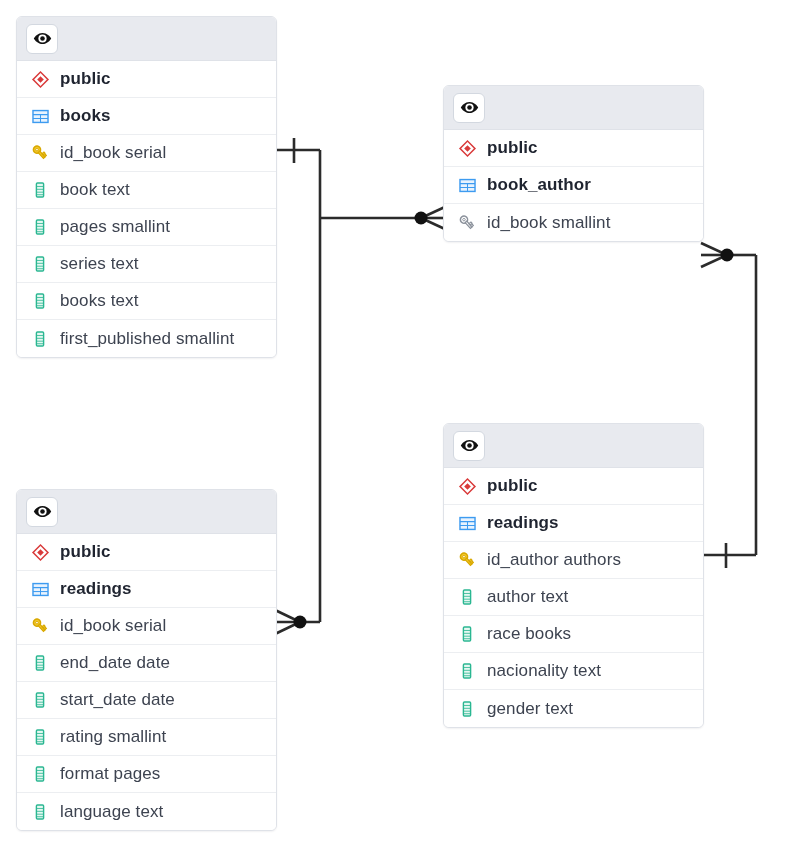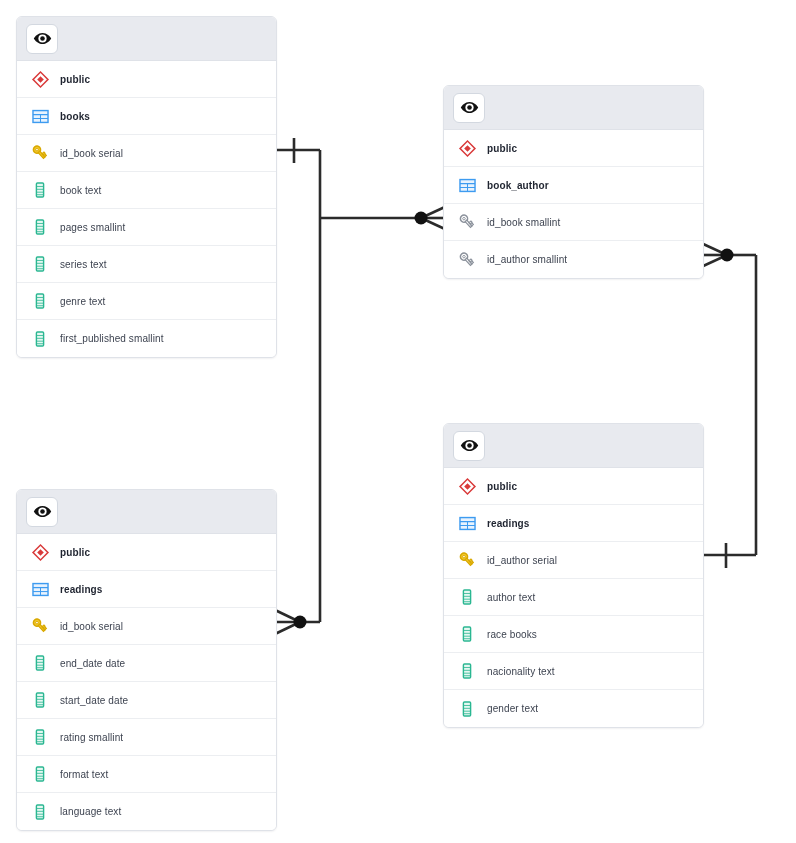--- a/index.html
+++ b/index.html
@@ -66,21 +66,21 @@
   .row .ico {
     width: 22px;
     min-width: 22px;
     height: 22px;
     display: flex;
     align-items: center;
     justify-content: center;
     margin-right: 9px;
   }
   .row .txt {
-    font-size: 10px;
+    font-size: 17px;
     color: #3d4350;
     letter-spacing: .1px;
     white-space: nowrap;
   }
   .row.head .txt { font-weight: bold; color: #1f2430; }
 </style>
 </head>
 <body>
 
 <div id="canvas">
@@ -215,21 +215,21 @@
         <div class="row">
           <span class="ico">
             <svg width="18" height="18" viewBox="0 0 24 24">
     <rect x="7.2" y="2.6" width="9.6" height="18.8" rx="1.4" fill="#e6f8f2" stroke="#2bb792" stroke-width="1.9"></rect>
     <line x1="7.2" y1="7.3" x2="16.8" y2="7.3" stroke="#2bb792" stroke-width="1.1"></line>
     <line x1="7.2" y1="11.1" x2="16.8" y2="11.1" stroke="#2bb792" stroke-width="1.1"></line>
     <line x1="7.2" y1="14.9" x2="16.8" y2="14.9" stroke="#2bb792" stroke-width="1.1"></line>
     <line x1="7.2" y1="18.3" x2="16.8" y2="18.3" stroke="#2bb792" stroke-width="1.1"></line>
   </svg>
           </span>
-          <span class="txt">genre text</span>
+          <span class="txt">books text</span>
         </div>
         <div class="row">
           <span class="ico">
             <svg width="18" height="18" viewBox="0 0 24 24">
     <rect x="7.2" y="2.6" width="9.6" height="18.8" rx="1.4" fill="#e6f8f2" stroke="#2bb792" stroke-width="1.9"></rect>
     <line x1="7.2" y1="7.3" x2="16.8" y2="7.3" stroke="#2bb792" stroke-width="1.1"></line>
     <line x1="7.2" y1="11.1" x2="16.8" y2="11.1" stroke="#2bb792" stroke-width="1.1"></line>
     <line x1="7.2" y1="14.9" x2="16.8" y2="14.9" stroke="#2bb792" stroke-width="1.1"></line>
     <line x1="7.2" y1="18.3" x2="16.8" y2="18.3" stroke="#2bb792" stroke-width="1.1"></line>
   </svg>
@@ -274,34 +274,20 @@
       <circle cx="12" cy="6.6" r="4.3" fill="none" stroke="#8b919b" stroke-width="1.8"></circle>
       <circle cx="12" cy="6.6" r="1.5" fill="#fff" stroke="#8b919b" stroke-width="1.1"></circle>
       <rect x="10.7" y="10.2" width="2.6" height="9.4" fill="#fff" stroke="#8b919b" stroke-width="1.5"></rect>
       <rect x="13.0" y="14.2" width="3.4" height="2.1" fill="#fff" stroke="#8b919b" stroke-width="1.3"></rect>
       <rect x="13.0" y="17.3" width="2.8" height="2.0" fill="#fff" stroke="#8b919b" stroke-width="1.3"></rect>
     </g>
   </svg>
           </span>
           <span class="txt">id_book smallint</span>
         </div>
-        <div class="row">
-          <span class="ico">
-            <svg width="20" height="20" viewBox="0 0 24 24">
-    <g transform="rotate(-42 12 12)">
-      <circle cx="12" cy="6.6" r="4.3" fill="none" stroke="#8b919b" stroke-width="1.8"></circle>
-      <circle cx="12" cy="6.6" r="1.5" fill="#fff" stroke="#8b919b" stroke-width="1.1"></circle>
-      <rect x="10.7" y="10.2" width="2.6" height="9.4" fill="#fff" stroke="#8b919b" stroke-width="1.5"></rect>
-      <rect x="13.0" y="14.2" width="3.4" height="2.1" fill="#fff" stroke="#8b919b" stroke-width="1.3"></rect>
-      <rect x="13.0" y="17.3" width="2.8" height="2.0" fill="#fff" stroke="#8b919b" stroke-width="1.3"></rect>
-    </g>
-  </svg>
-          </span>
-          <span class="txt">id_author smallint</span>
-        </div>
       </div>
       <div class="table-card" style="left: 443px; top: 423px; width: 261px;">
         <div class="card-header">
           <div class="eye-btn">
             <svg width="19" height="19" viewBox="0 0 24 24">
     <path d="M12 5C6.5 5 2.4 9.2 1 12c1.4 2.8 5.5 7 11 7s9.6-4.2 11-7c-1.4-2.8-5.5-7-11-7z" fill="#111"></path>
     <circle cx="12" cy="12" r="5.2" fill="#fff"></circle>
     <circle cx="12" cy="12" r="2.9" fill="#111"></circle>
   </svg>
           </div>
@@ -331,21 +317,21 @@
             <svg width="20" height="20" viewBox="0 0 24 24">
     <g transform="rotate(-42 12 12)">
       <circle cx="12" cy="6.6" r="4.3" fill="#f2c62b" stroke="#d8a800" stroke-width="1.8"></circle>
       <circle cx="12" cy="6.6" r="1.5" fill="#fff" stroke="#d8a800" stroke-width="1.1"></circle>
       <rect x="10.7" y="10.2" width="2.6" height="9.4" fill="#f2c62b" stroke="#d8a800" stroke-width="1.5"></rect>
       <rect x="13.0" y="14.2" width="3.4" height="2.1" fill="#f2c62b" stroke="#d8a800" stroke-width="1.3"></rect>
       <rect x="13.0" y="17.3" width="2.8" height="2.0" fill="#f2c62b" stroke="#d8a800" stroke-width="1.3"></rect>
     </g>
   </svg>
           </span>
-          <span class="txt">id_author serial</span>
+          <span class="txt">id_author authors</span>
         </div>
         <div class="row">
           <span class="ico">
             <svg width="18" height="18" viewBox="0 0 24 24">
     <rect x="7.2" y="2.6" width="9.6" height="18.8" rx="1.4" fill="#e6f8f2" stroke="#2bb792" stroke-width="1.9"></rect>
     <line x1="7.2" y1="7.3" x2="16.8" y2="7.3" stroke="#2bb792" stroke-width="1.1"></line>
     <line x1="7.2" y1="11.1" x2="16.8" y2="11.1" stroke="#2bb792" stroke-width="1.1"></line>
     <line x1="7.2" y1="14.9" x2="16.8" y2="14.9" stroke="#2bb792" stroke-width="1.1"></line>
     <line x1="7.2" y1="18.3" x2="16.8" y2="18.3" stroke="#2bb792" stroke-width="1.1"></line>
   </svg>
@@ -472,21 +458,21 @@
         <div class="row">
           <span class="ico">
             <svg width="18" height="18" viewBox="0 0 24 24">
     <rect x="7.2" y="2.6" width="9.6" height="18.8" rx="1.4" fill="#e6f8f2" stroke="#2bb792" stroke-width="1.9"></rect>
     <line x1="7.2" y1="7.3" x2="16.8" y2="7.3" stroke="#2bb792" stroke-width="1.1"></line>
     <line x1="7.2" y1="11.1" x2="16.8" y2="11.1" stroke="#2bb792" stroke-width="1.1"></line>
     <line x1="7.2" y1="14.9" x2="16.8" y2="14.9" stroke="#2bb792" stroke-width="1.1"></line>
     <line x1="7.2" y1="18.3" x2="16.8" y2="18.3" stroke="#2bb792" stroke-width="1.1"></line>
   </svg>
           </span>
-          <span class="txt">format text</span>
+          <span class="txt">format pages</span>
         </div>
         <div class="row">
           <span class="ico">
             <svg width="18" height="18" viewBox="0 0 24 24">
     <rect x="7.2" y="2.6" width="9.6" height="18.8" rx="1.4" fill="#e6f8f2" stroke="#2bb792" stroke-width="1.9"></rect>
     <line x1="7.2" y1="7.3" x2="16.8" y2="7.3" stroke="#2bb792" stroke-width="1.1"></line>
     <line x1="7.2" y1="11.1" x2="16.8" y2="11.1" stroke="#2bb792" stroke-width="1.1"></line>
     <line x1="7.2" y1="14.9" x2="16.8" y2="14.9" stroke="#2bb792" stroke-width="1.1"></line>
     <line x1="7.2" y1="18.3" x2="16.8" y2="18.3" stroke="#2bb792" stroke-width="1.1"></line>
   </svg>

